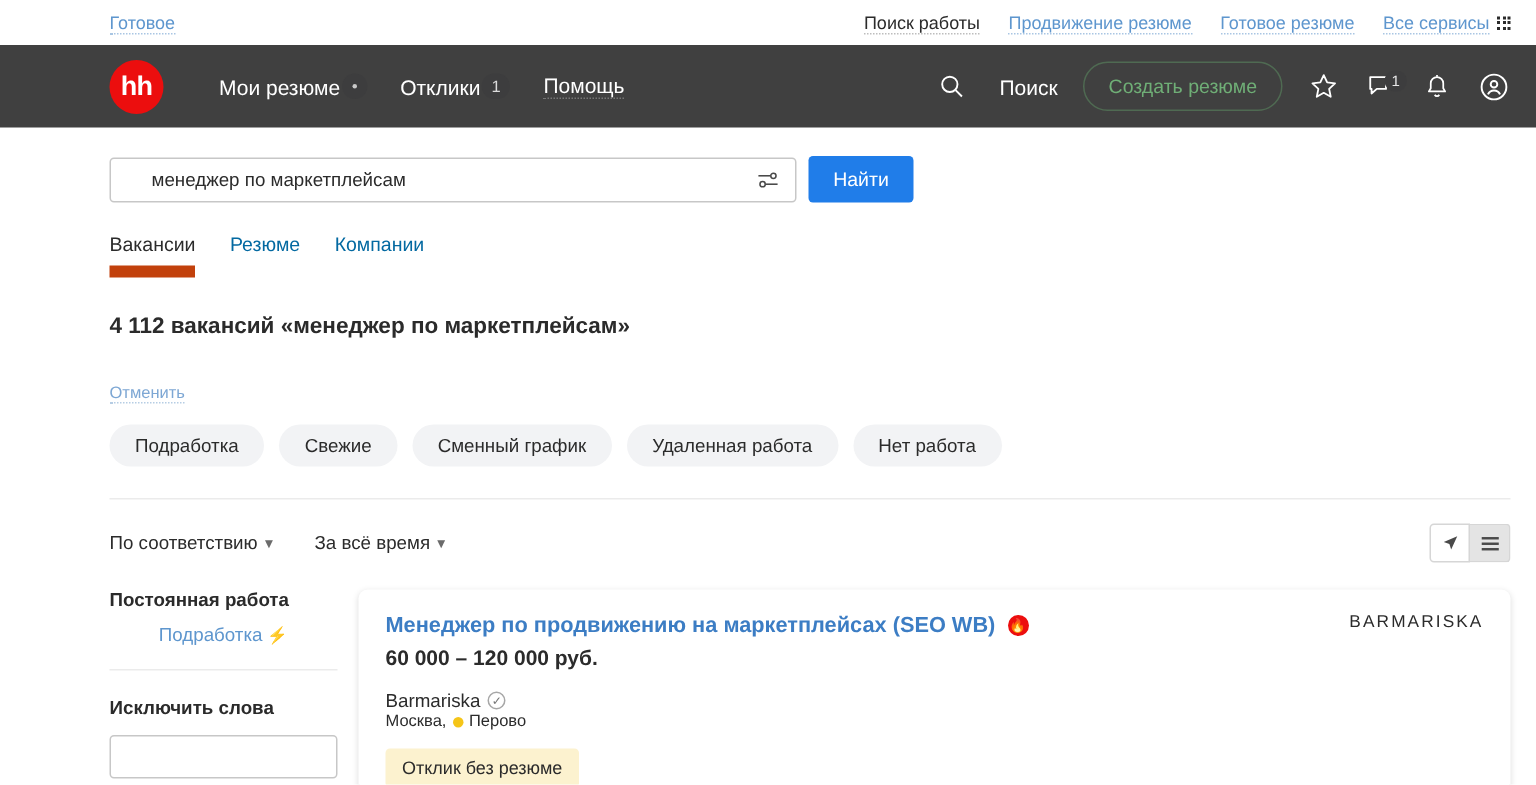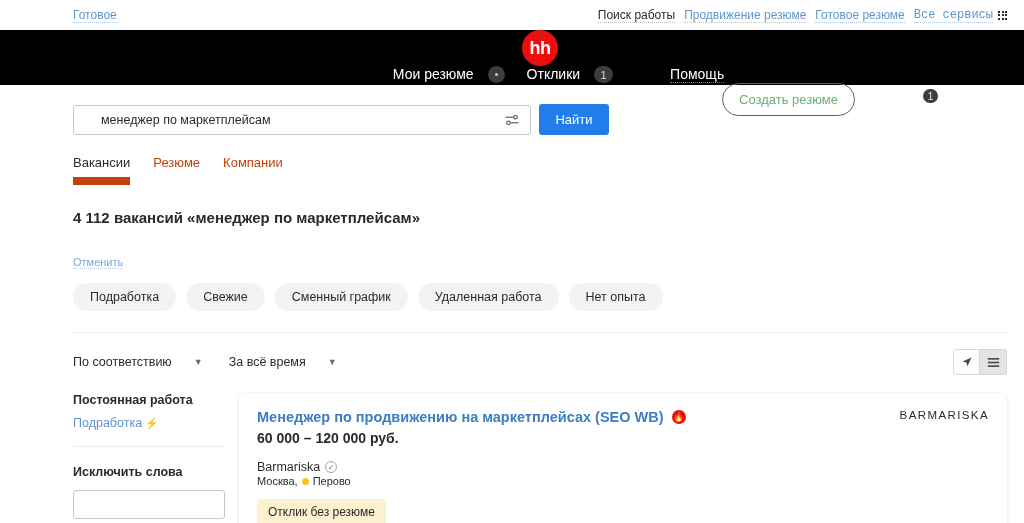--- a/index.html
+++ b/index.html
@@ -24,81 +24,79 @@
   .topbar-region {
     color: #5E96CE;
     border-bottom: 1px dotted #a9c6e3;
     cursor: pointer;
     line-height: 14px;
   }
   .topbar-nav {
     margin-left: auto;
     display: flex;
     align-items: center;
-    gap: 9px;
+    gap: 19px;
   }
   .topbar-link {
     color: #5E96CE;
     border-bottom: 1px dotted #a9c6e3;
     cursor: pointer;
     line-height: 14px;
     white-space: nowrap;
   }
   .topbar-link.active {
     color: #2b2b2b;
     border-bottom-color: #bdbdbd;
   }
   .topbar-all {
     display: flex;
     align-items: center;
     gap: 5px;
-    font-family: Liberation Mono, monospace;
   }
   .grid-icon {
     display: inline-grid;
     grid-template-columns: repeat(3, 2px);
     grid-template-rows: repeat(3, 2px);
     gap: 1.5px;
   }
   .grid-icon i { background: #2b2b2b; display:block; width:2px; height:2px; }
 
   
   .header {
     height: 55px;
-    background: #000000;
+    background: #404040;
     display: flex;
     align-items: center;
     padding: 0 17px 0 73px;
     color: #fff;
-    flex-direction: column;
   }
   .logo {
     width: 36px; height: 36px;
     border-radius: 50%;
     background: #EC0E0E;
     color: #fff;
     font-weight: bold;
     font-size: 18px;
     display: flex; align-items: center; justify-content: center;
     letter-spacing: -0.5px;
     cursor: pointer;
     flex: 0 0 auto;
   }
   .hdr-nav {
     display: flex; align-items: center;
     gap: 22px;
     margin-left: 37px;
     font-size: 14px;
   }
   .hdr-nav-item {
-    display: flex; align-items: flex-start; gap: 14px;
+    display: flex; align-items: center; gap: 1px;
     color: #fff; cursor: pointer;
     white-space: nowrap;
   }
-  .hdr-nav-item.dotted { border-bottom: 1px dotted #767676; line-height:15px;margin-left:35px;}
+  .hdr-nav-item.dotted { border-bottom: 1px dotted #767676; line-height:15px;}
   .badge-pill {
     background: #3d3d3e;
     color: #dcdcdc;
     border-radius: 10px;
     min-width: 19px; height: 17px;
     font-size: 11px;
     display: inline-flex; align-items: center; justify-content: center;
     padding: 0 6px;
   }
   .badge-dot {
@@ -161,21 +159,21 @@
   .btn-find {
     margin-left: 8px;
     width: 70px; height: 31px;
     background: #207DE9;
     color:#fff; border:none; border-radius:3px;
     font-size: 13px; cursor:pointer;
     font-family: inherit;
   }
 
   .tabs { display:flex; gap: 23px; margin-top: 20px; font-size: 13px; }
-  .tab { color:#c2410c; cursor:pointer; padding-bottom: 7px; }
+  .tab { color:#0369a1; cursor:pointer; padding-bottom: 7px; }
   .tab.active { color:#2b2b2b; border-bottom: 8px solid #c2410c; }
 
   .result-title {
     margin-top: 24px;
     font-size: 15px; font-weight: bold; color:#2b2b2b;
   }
 
   .kw-row {
     margin-top: 30px;
     font-size: 11px; color:#5a5a5a;
@@ -195,40 +193,40 @@
 
   .sortbar {
     margin-top: 21px;
     border-top: 1px solid #ebebeb;
     padding-top: 16px;
     display:flex; align-items:center;
   }
   .sort-item {
     font-size: 12.5px; color:#2b2b2b;
     margin-right: 26px; cursor:pointer;
-    display:flex; align-items:center; gap:22px;
+    display:flex; align-items:center; gap:3px;
   }
   .chev { font-size: 9px; color:#6b6b6b; }
   .viewtoggle { margin-left:auto; display:flex; }
   .vt-btn {
     width:27px; height:26px;
     border:1px solid #d6d6d6;
     background:#fff; cursor:pointer;
     display:flex;align-items:center;justify-content:center;
   }
   .vt-btn:first-child{ border-radius:3px 0 0 3px; }
   .vt-btn:last-child{ border-radius:0 3px 3px 0; border-left:none; background:#e4e4e4;}
 
   
   .content { display:flex; margin-top: 18px; gap: 0; }
   .sidebar { flex: 0 0 160px; padding-right: 14px; }
   .fg-title { font-size: 12.5px; font-weight:bold; color:#2b2b2b; }
   .fg-link {
     display:block; margin-top: 9px;
-    font-size: 12.5px; color:#5E96CE; cursor:pointer;
+    font-size: 12.5px; color:#5E96CE; cursor:pointer;text-align:center;
   }
   .bolt { color:#F5C518; font-size: 11px; }
   .fg-sep { border-top:1px solid #ebebeb; margin: 16px 0 0 0; }
   .fg-block { margin-top: 18px; }
   .excl-input {
     width: 152px; height: 29px;
     border:1px solid #c7c7c7; border-radius:3px;
     margin-top: 11px; background:#fff;
     display:block; outline:none;
     font-family:inherit; font-size:12px;
@@ -390,21 +388,21 @@
 
   <div class="kw-row">
     <span class="kw-cancel">Отменить</span>
   </div>
 
   <div class="pills">
     <span class="pill">Подработка</span>
     <span class="pill">Свежие</span>
     <span class="pill">Сменный график</span>
     <span class="pill">Удаленная работа</span>
-    <span class="pill">Нет опыта</span>
+    <span class="pill">Нет работа</span>
   </div>
 
   <div class="sortbar">
     <span class="sort-item">
       <span>По соответствию</span>
       <span class="chev">▼</span>
     </span>
     <span class="sort-item">
       <span>За всё время</span>
       <span class="chev">▼</span>

